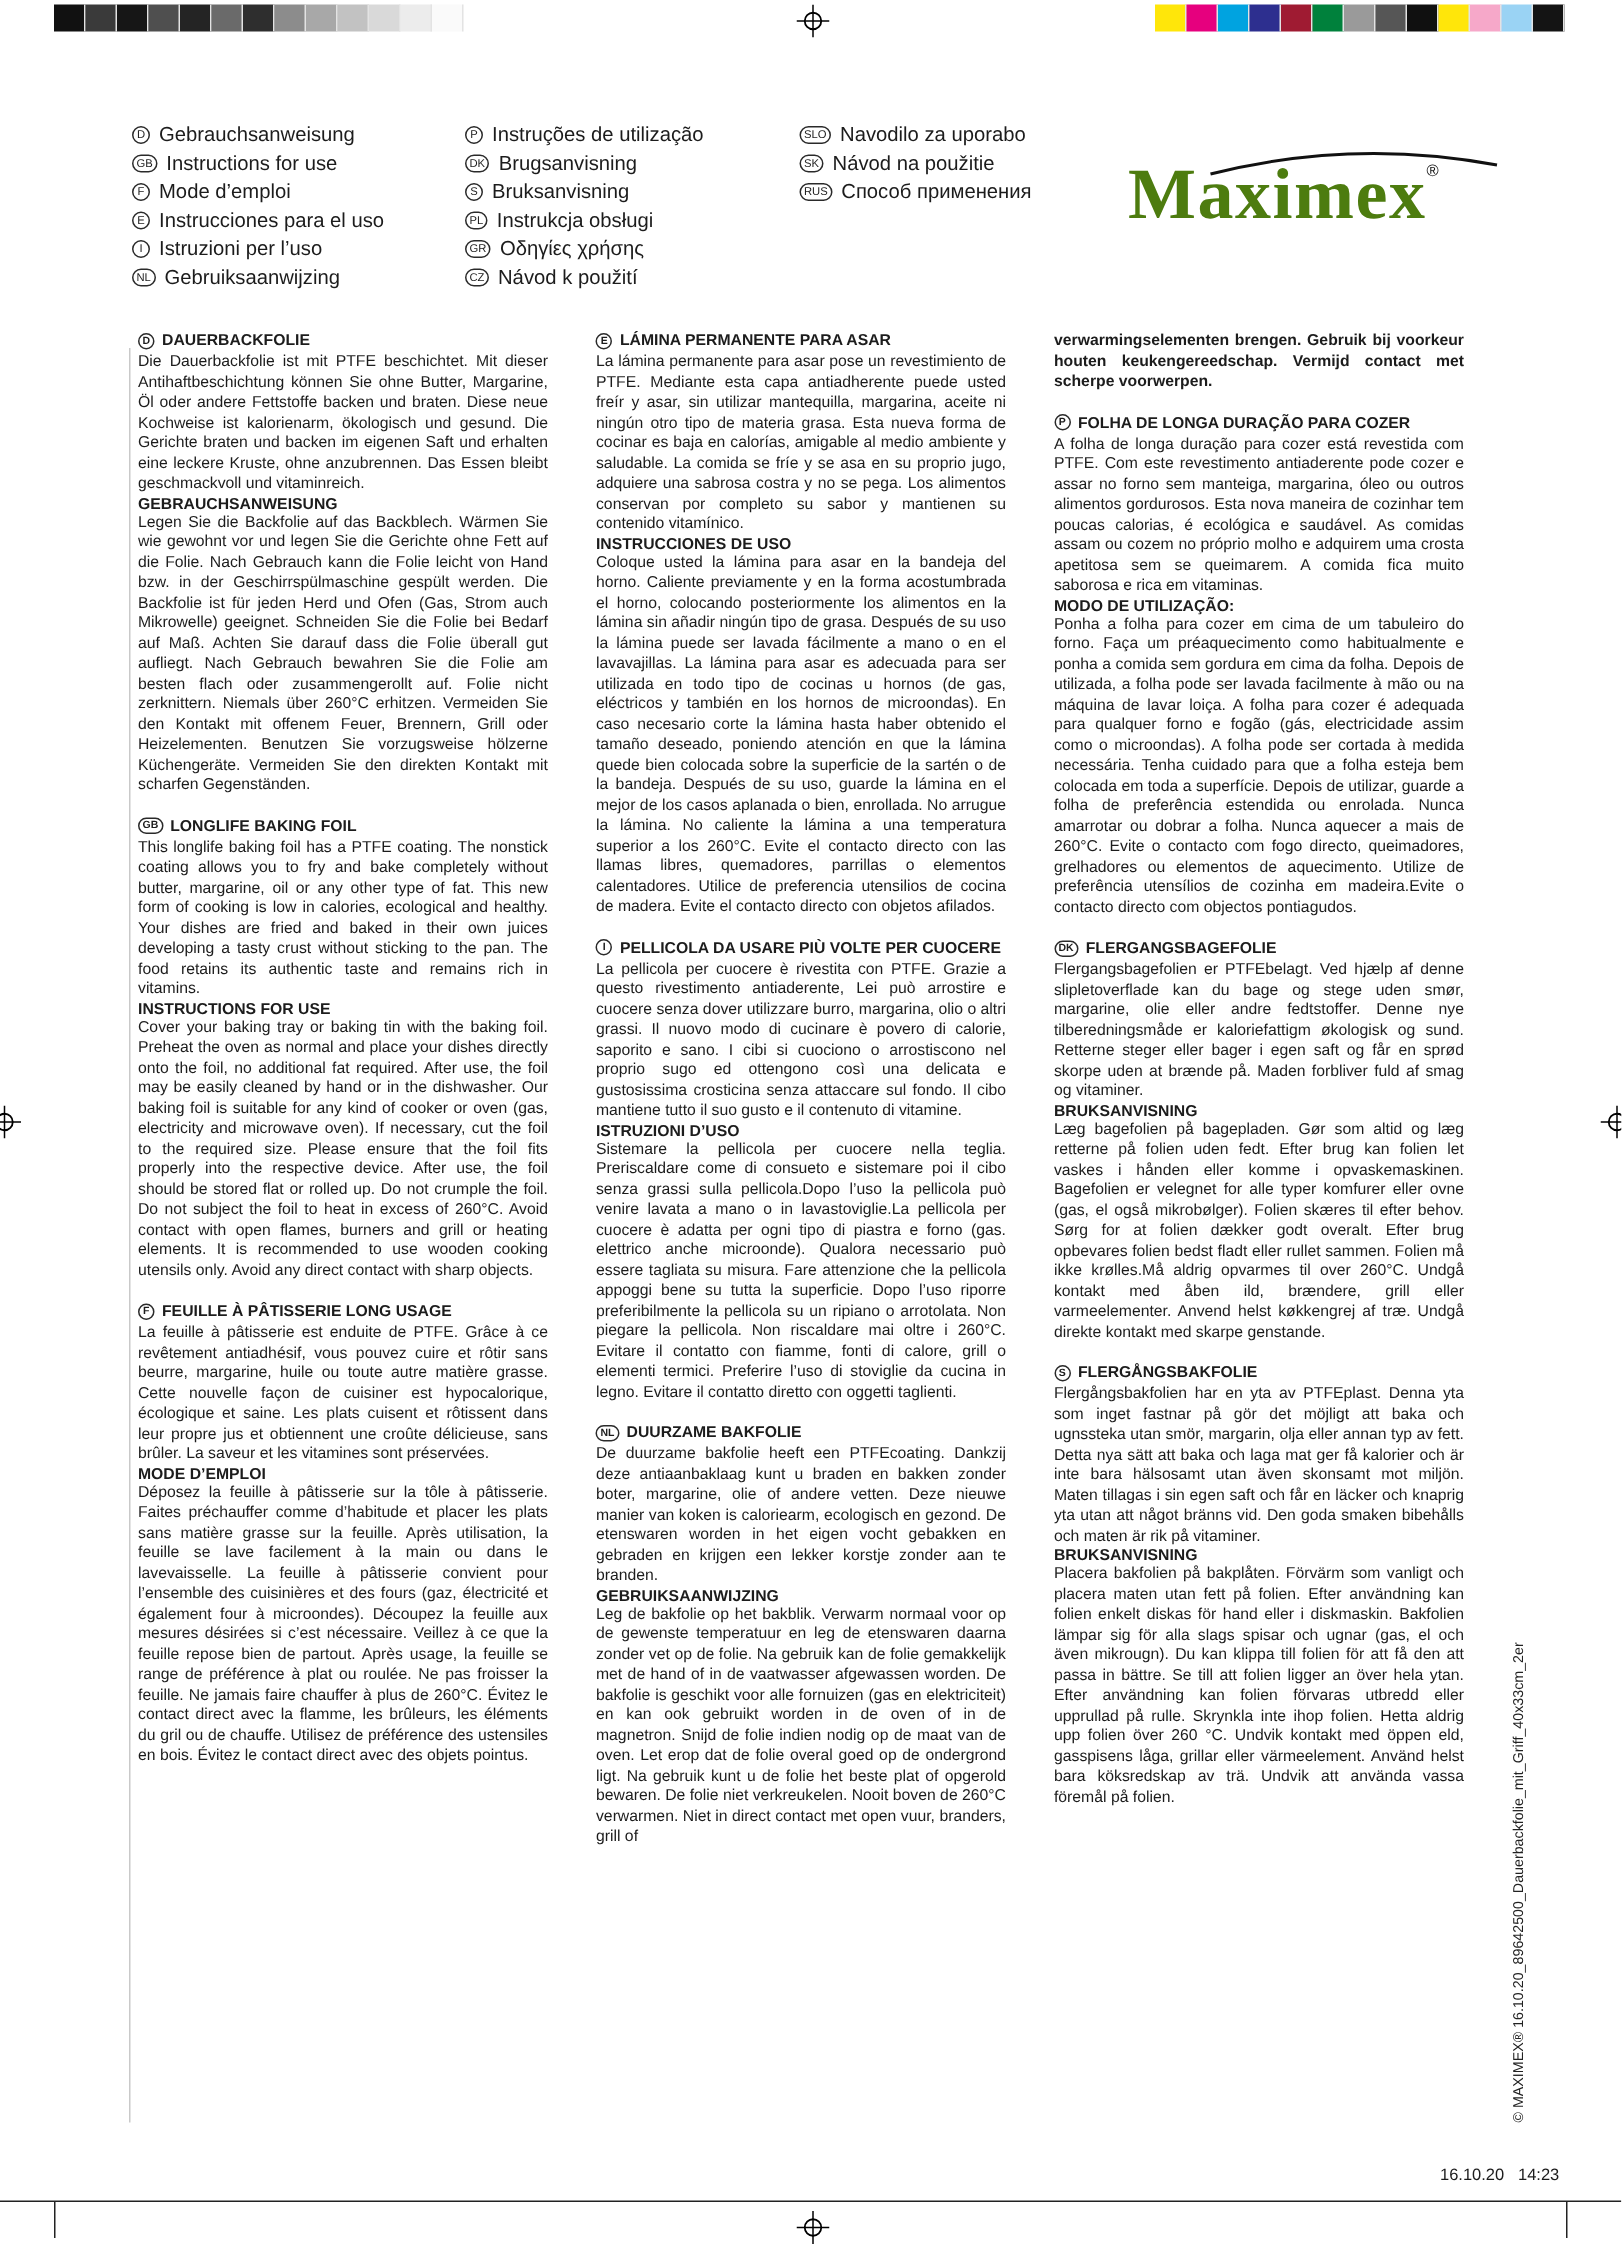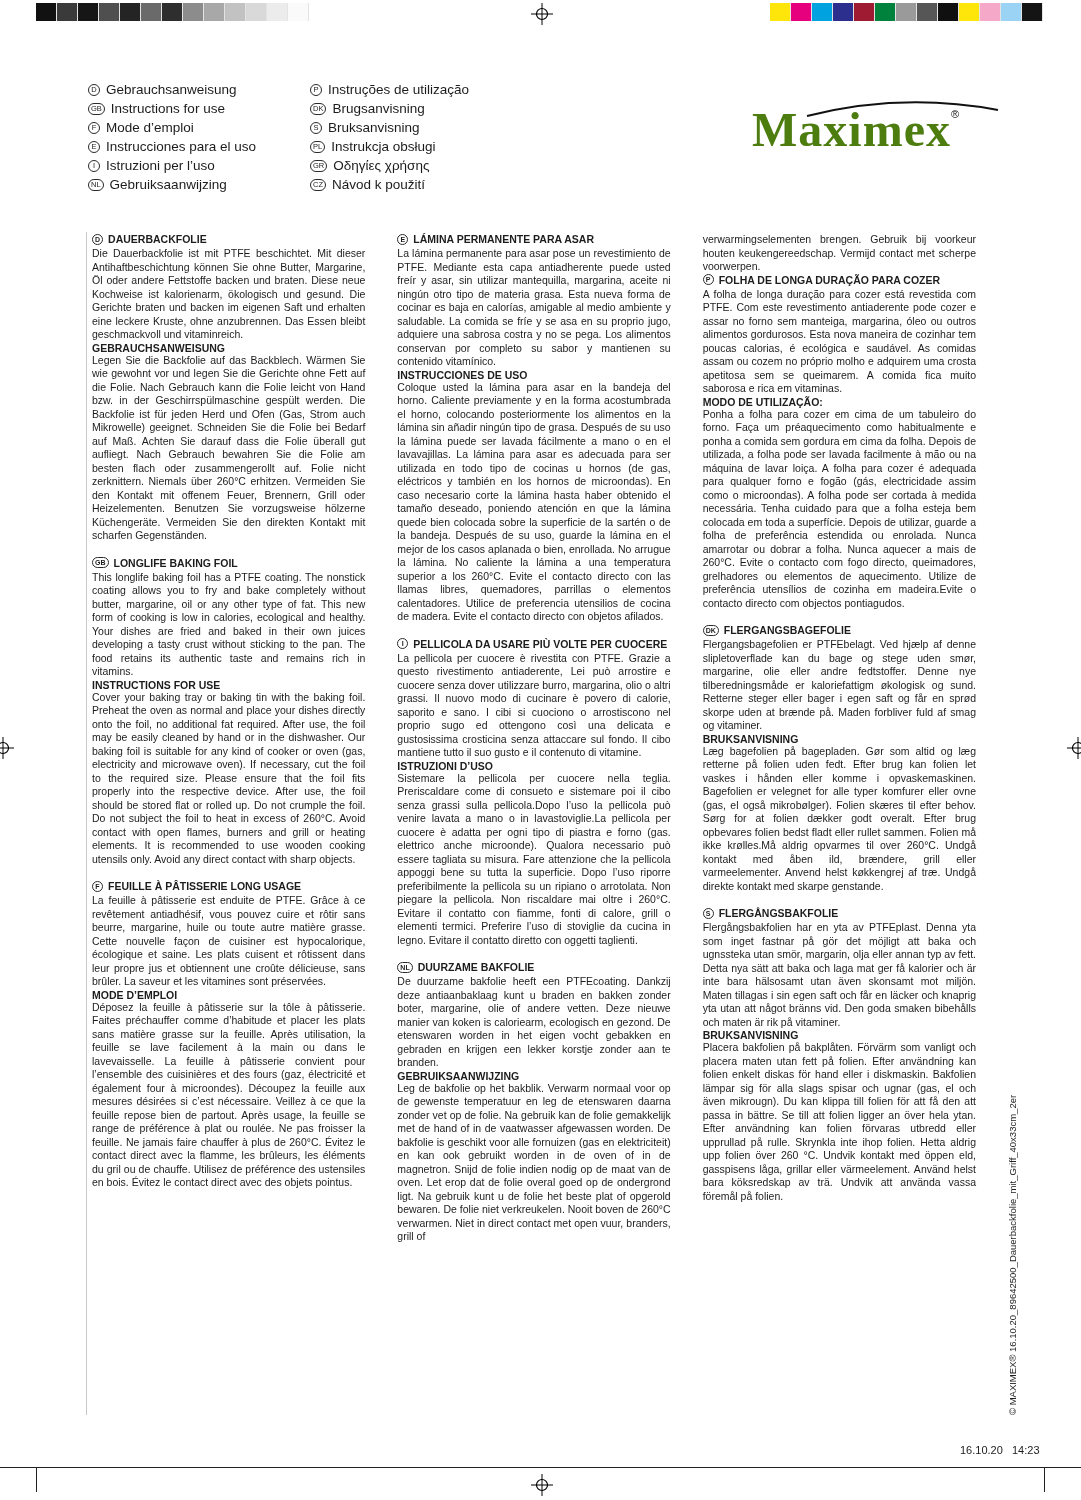--- a/index.html
+++ b/index.html
@@ -27,28 +27,28 @@
 
   
   .logo{position:absolute;left:752px;top:102px;width:245px;}
   .logo-arc{position:absolute;top:-10px;left:0;}
   .logo-text{font-family:"Liberation Serif",serif;font-weight:bold;font-size:48px;
              letter-spacing:1px;color:#4d7c0f;}
   .logo-reg{font-size:11px;vertical-align:28px;color:#111;}
 
   
   .left-rule{position:absolute;left:86px;top:232px;width:1px;height:1183px;background:#c9c9c9;}
-  .main{position:absolute;left:92px;top:233px;width:884px;display:flex;gap:32px;}
+  .main{position:absolute;left:92px;top:221px;width:884px;display:flex;gap:32px;}
   .col{width:274px;}
   .lang-section{margin-bottom:14px;}
   .sec-title{font-size:10.5px;font-weight:bold;margin:0 0 2px 0;display:flex;align-items:center;gap:5px;}
   .sec-title .badge{min-width:11px;height:11px;font-size:7px;}
   .body{font-size:10.5px;line-height:13.5px;text-align:justify;margin:0;}
   .subhead{font-size:10.5px;font-weight:bold;margin:0;}
-  .continuation{}
+  .continuation{margin-bottom:14px;font-weight:bold;}
 
   
   .side-text{position:absolute;left:1018px;bottom:85px;transform-origin:0 100%;
              transform:rotate(-90deg);white-space:nowrap;font-size:9.5px;color:#222;}
 
   
   .footer-rule{position:absolute;top:1467px;left:0;width:1081px;border-top:1px solid #222;}
   .tick{position:absolute;top:1468px;width:1px;height:24px;background:#222;}
   .tick-left{left:36px;}
   .tick-right{left:1044px;}
@@ -157,20 +157,34 @@
       </div>
     <div class="lang-item">
         <span class="badge">GR</span>
         <span>Οδηγίες χρήσης</span>
       </div>
     <div class="lang-item">
         <span class="badge">CZ</span>
         <span>Návod k použití</span>
       </div>
   </div>
+  <div class="lang-col lang-col-3">
+    <div class="lang-item">
+        <span class="badge">SLO</span>
+        <span>Navodilo za uporabo</span>
+      </div>
+    <div class="lang-item">
+        <span class="badge">SK</span>
+        <span>Návod na použitie</span>
+      </div>
+    <div class="lang-item">
+        <span class="badge">RUS</span>
+        <span>Способ применения</span>
+      </div>
+  </div>
 
   <div class="logo">
     <svg class="logo-arc" width="250" height="28" viewBox="0 0 250 28">
         <path d="M55 24 Q 150 0 246 18" fill="none" stroke="#111" stroke-width="2"></path>
       </svg>
     <span class="logo-text">Maximex</span><span class="logo-reg">®</span>
   </div>
 
   <div class="left-rule"></div>
 

